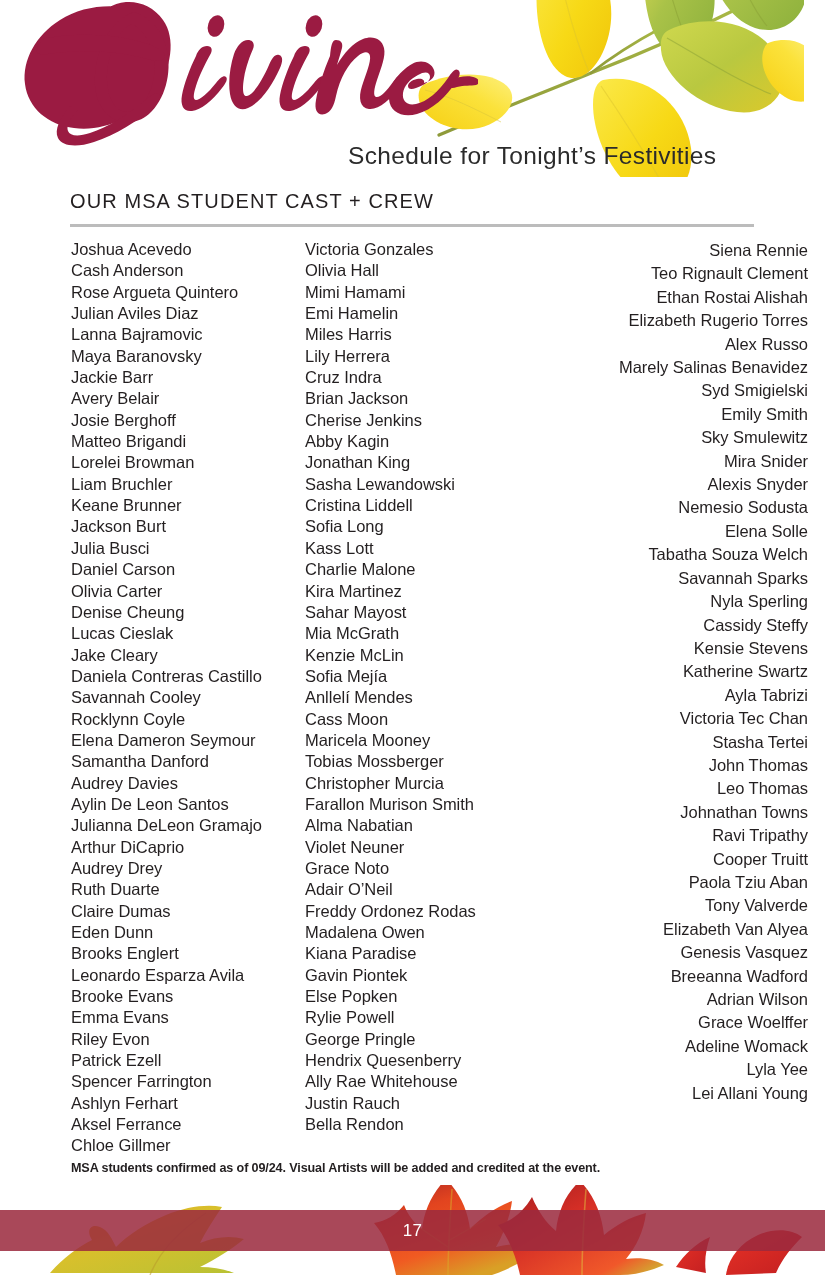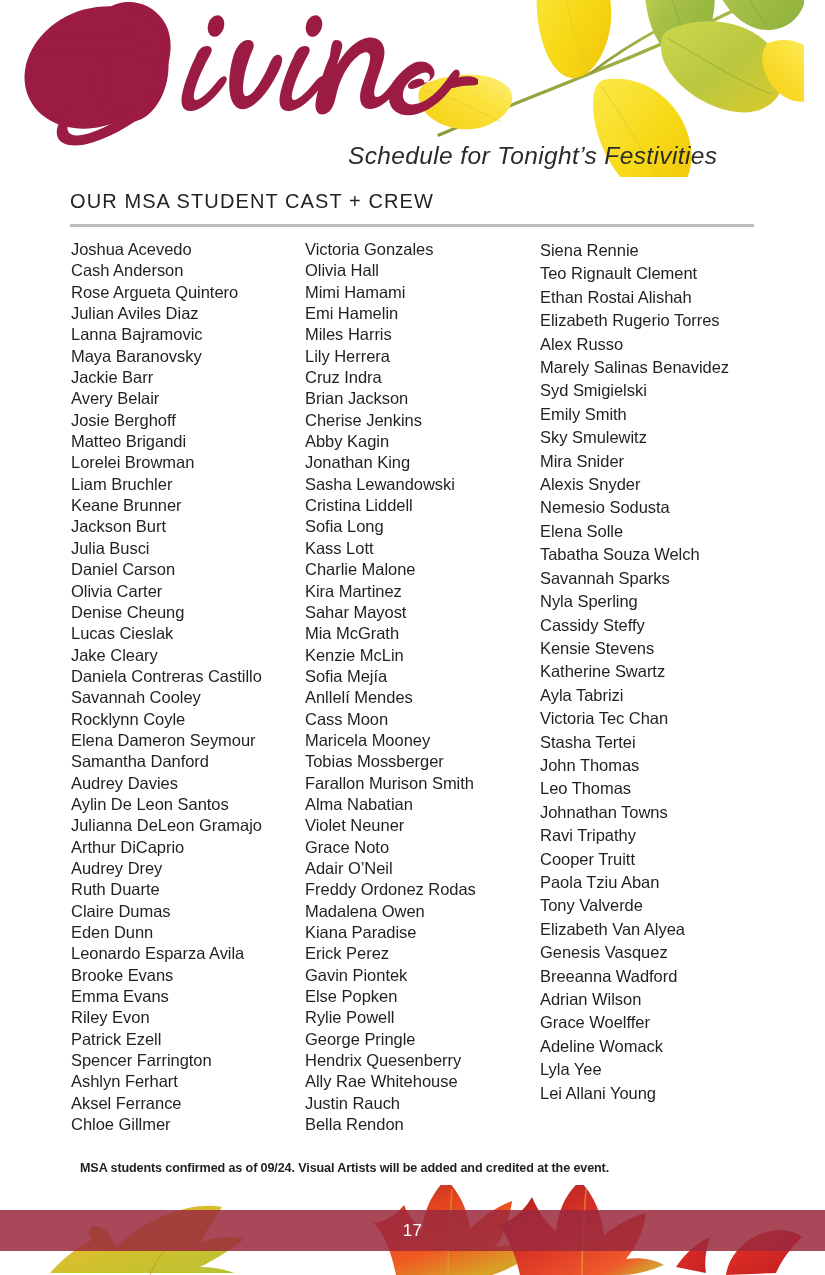--- a/index.html
+++ b/index.html
@@ -16,21 +16,20 @@
     color: #231f20;
   }
 
   
   .masthead {
     position: absolute;
     left: 0; top: 0;
     width: 804px;
     height: 185px;
     overflow: hidden;
-    font-style: italic;
   }
 
   
   .foliage-top {
     position: absolute;
     left: 395px;
     top: -28px;
     width: 430px;
     height: 205px;
   }
@@ -95,33 +94,33 @@
 
   .name-item {
     font-size: 16.5px;
     line-height: 21.35px;
     color: #231f20;
     white-space: nowrap;
     letter-spacing: -0.002em;
   }
   .col-3 .name-item {
     line-height: 23.4px;
+    text-align: right;
   }
 
   
   .footnote {
     position: absolute;
     left: 71px;
     top: 1161px;
     font-size: 12.6px;
     font-weight: bold;
     color: #231f20;
     letter-spacing: -0.01em;
     white-space: nowrap;
-    margin-left: 9px;
   }
 
   
   .footer {
     position: absolute;
     left: 0;
     top: 1185px;
     width: 825px;
     height: 90px;
     overflow: hidden;
@@ -314,20 +313,21 @@
       <div class="name-item">Elena Dameron Seymour</div>
       <div class="name-item">Samantha Danford</div>
       <div class="name-item">Audrey Davies</div>
       <div class="name-item">Aylin De Leon Santos</div>
       <div class="name-item">Julianna DeLeon Gramajo</div>
       <div class="name-item">Arthur DiCaprio</div>
       <div class="name-item">Audrey Drey</div>
       <div class="name-item">Ruth Duarte</div>
       <div class="name-item">Claire Dumas</div>
       <div class="name-item">Eden Dunn</div>
+      <div class="name-item">Brooks Englert</div>
       <div class="name-item">Leonardo Esparza Avila</div>
       <div class="name-item">Brooke Evans</div>
       <div class="name-item">Emma Evans</div>
       <div class="name-item">Riley Evon</div>
       <div class="name-item">Patrick Ezell</div>
       <div class="name-item">Spencer Farrington</div>
       <div class="name-item">Ashlyn Ferhart</div>
       <div class="name-item">Aksel Ferrance</div>
       <div class="name-item">Chloe Gillmer</div>
     </div>
@@ -350,29 +350,29 @@
       <div class="name-item">Charlie Malone</div>
       <div class="name-item">Kira Martinez</div>
       <div class="name-item">Sahar Mayost</div>
       <div class="name-item">Mia McGrath</div>
       <div class="name-item">Kenzie McLin</div>
       <div class="name-item">Sofia Mejía</div>
       <div class="name-item">Anllelí Mendes</div>
       <div class="name-item">Cass Moon</div>
       <div class="name-item">Maricela Mooney</div>
       <div class="name-item">Tobias Mossberger</div>
+      <div class="name-item">Christopher Murcia</div>
       <div class="name-item">Farallon Murison Smith</div>
       <div class="name-item">Alma Nabatian</div>
       <div class="name-item">Violet Neuner</div>
       <div class="name-item">Grace Noto</div>
       <div class="name-item">Adair O’Neil</div>
       <div class="name-item">Freddy Ordonez Rodas</div>
       <div class="name-item">Madalena Owen</div>
       <div class="name-item">Kiana Paradise</div>
-      <div class="name-item">Erick Perez</div>
       <div class="name-item">Gavin Piontek</div>
       <div class="name-item">Else Popken</div>
       <div class="name-item">Rylie Powell</div>
       <div class="name-item">George Pringle</div>
       <div class="name-item">Hendrix Quesenberry</div>
       <div class="name-item">Ally Rae Whitehouse</div>
       <div class="name-item">Justin Rauch</div>
       <div class="name-item">Bella Rendon</div>
     </div>
   <div class="name-col col-3">

